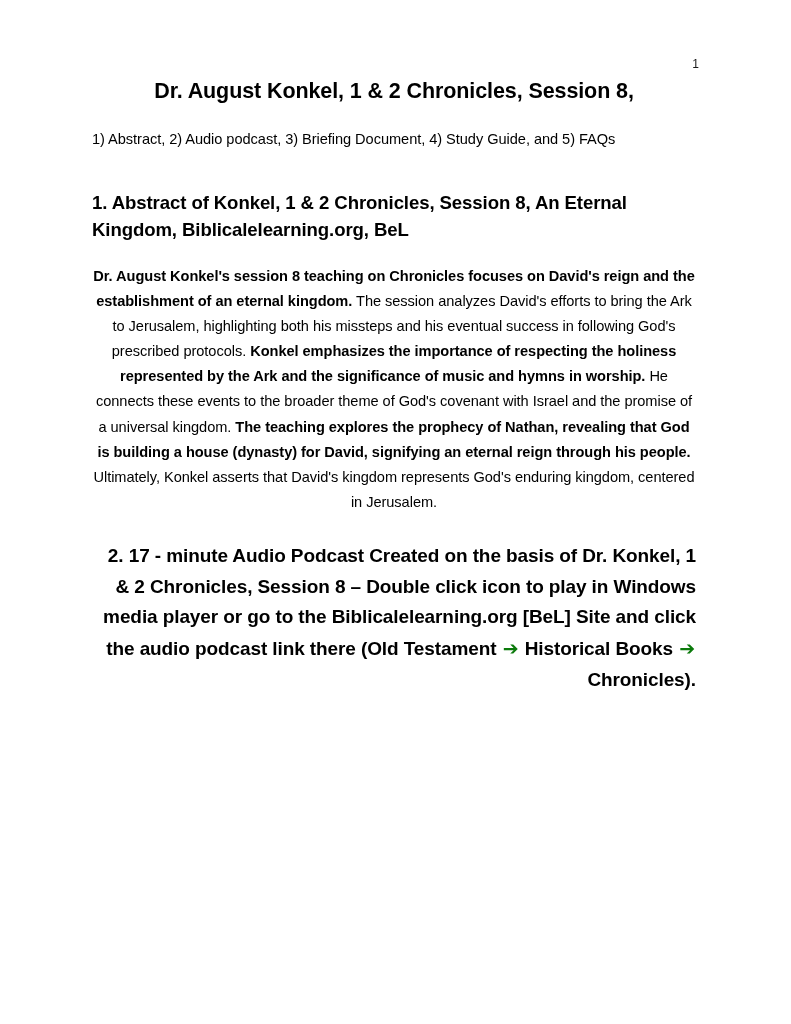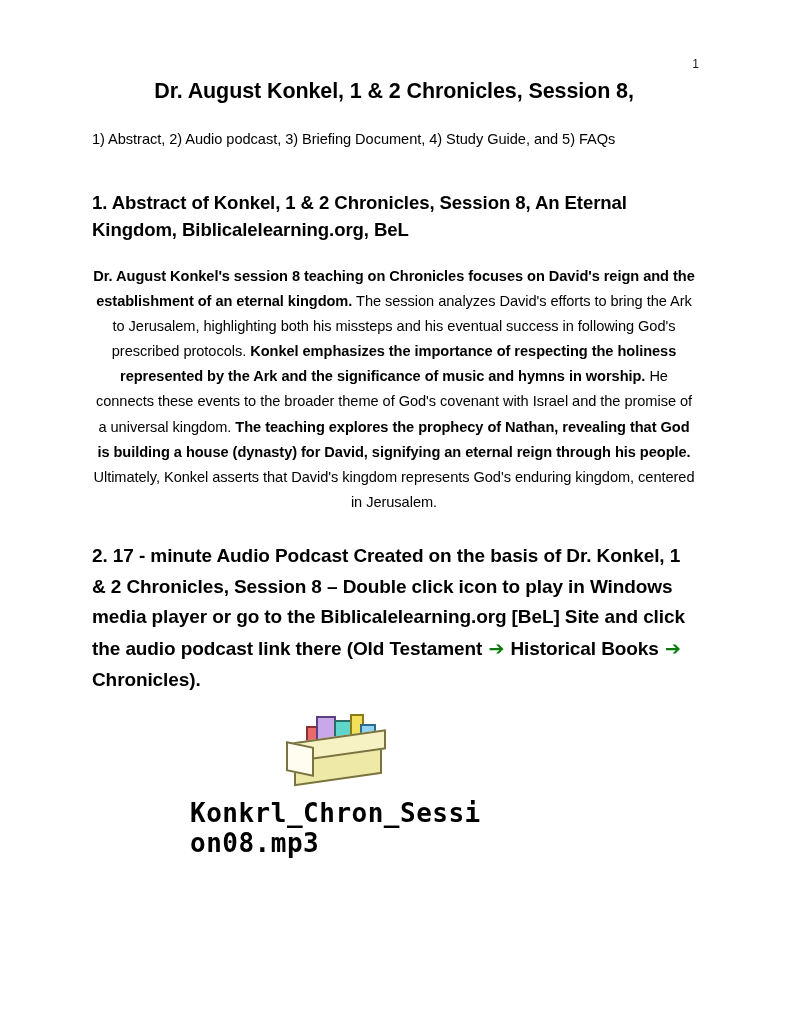--- a/index.html
+++ b/index.html
@@ -64,20 +64,21 @@
   }
   .abstract-para b {
     font-weight: bold;
   }
   .podcast-heading {
     font-size: 19px;
     font-weight: bold;
     line-height: 1.62;
     margin-top: 26px;
     letter-spacing: -0.1px;
+    text-align: right;
   }
   .podcast-heading .arrow {
     font-family: "DejaVu Sans", sans-serif;
     font-weight: bold;
     color: #0b7a0b;
     padding: 0 1px;
   }
   .attachment {
     margin-top: 18px;
     margin-left: 98px;
@@ -192,28 +193,14 @@
   <div class="section-heading">1. Abstract of Konkel, 1 &amp; 2 Chronicles, Session 8, An Eternal Kingdom, Biblicalelearning.org, BeL</div>
 
   <p class="abstract-para">
     <b>Dr. August Konkel's session 8 teaching on Chronicles focuses on David's reign and the establishment of an eternal kingdom.</b><span> The session analyzes David's efforts to bring the Ark to Jerusalem, highlighting both his missteps and his eventual success in following God's prescribed protocols. </span><b>Konkel emphasizes the importance of respecting the holiness represented by the Ark and the significance of music and hymns in worship.</b><span> He connects these events to the broader theme of God's covenant with Israel and the promise of a universal kingdom. </span><b>The teaching explores the prophecy of Nathan, revealing that God is building a house (dynasty) for David, signifying an eternal reign through his people.</b><span> Ultimately, Konkel asserts that David's kingdom represents God's enduring kingdom, centered in Jerusalem.</span>
   </p>
 
   <div class="podcast-heading">
     <span>2.  17 - minute Audio Podcast Created on the basis of Dr. Konkel, 1 &amp; 2 Chronicles, Session 8 –  Double click icon to play in Windows media player or go to the Biblicalelearning.org [BeL] Site and click the audio podcast link there (Old Testament </span><span class="arrow">➔</span><span> Historical Books </span><span class="arrow">➔</span><span> Chronicles).</span>
   </div>
 
-  <div class="attachment">
-    <div class="att-icon">
-      <div class="item-d"></div>
-      <div class="item-a"></div>
-      <div class="item-b"></div>
-      <div class="item-c"></div>
-      <div class="item-e"></div>
-      <div class="box-back"></div>
-      <div class="box-lid"></div>
-      <div class="box-flap"></div>
-    </div>
-    <div class="att-filename">Konkrl_Chron_Sessi
-on08.mp3</div>
-  </div>
 
 </div>
 
 </body></html>

